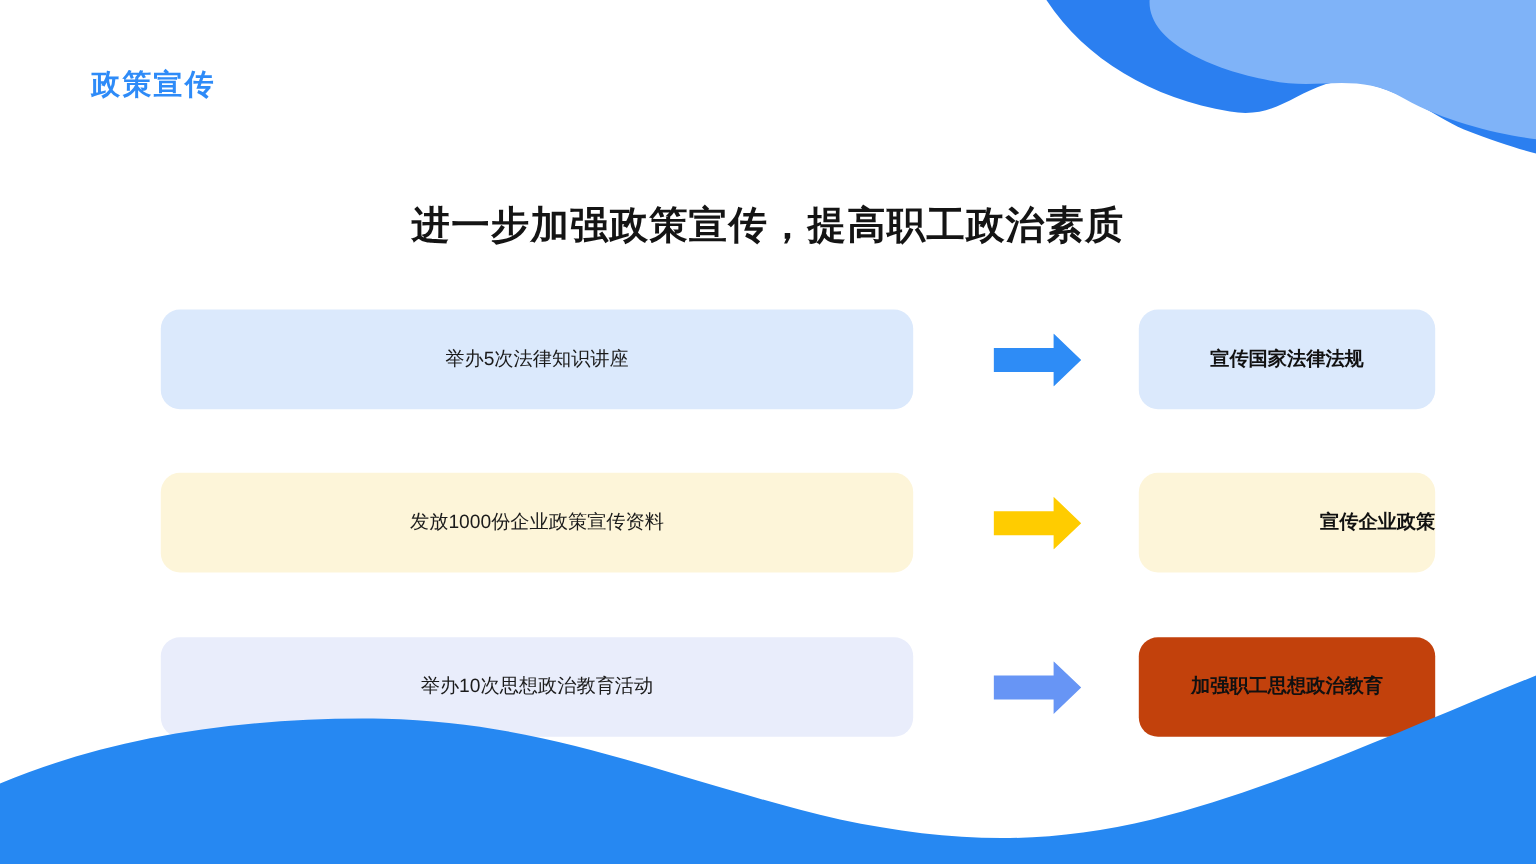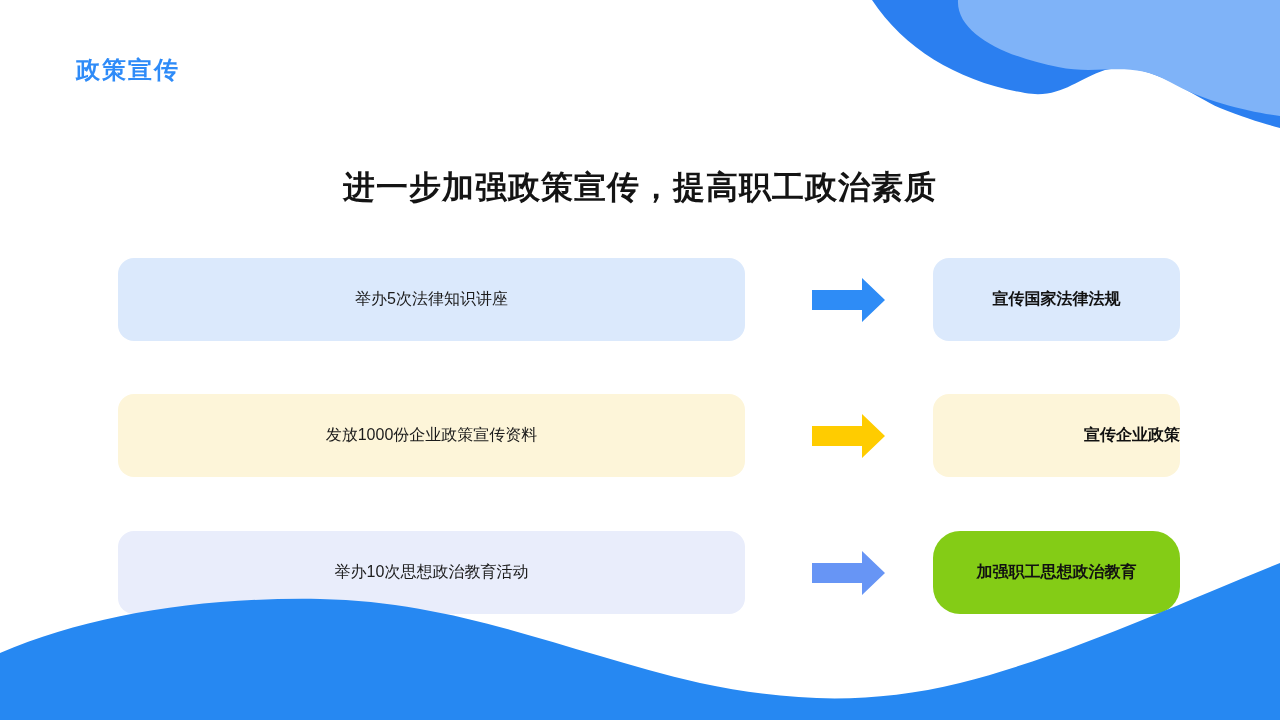--- a/index.html
+++ b/index.html
@@ -22,21 +22,21 @@
   .main-heading {
     position: absolute;
     left: 0; top: 166px;
     width: 1280px;
     text-align: center;
     font-size: 32px;
     font-weight: 800;
     color: #141414;
     letter-spacing: 1px;
   }
-  .flow-row { position: absolute; left: 0; width: 1047px; height: 83px; }
+  .flow-row { position: absolute; left: 16px; width: 1047px; height: 83px; }
   .row-0 { top: 258px; }
   .row-1 { top: 394px; }
   .row-2 { top: 531px; }
   .source-box {
     position: absolute;
     left: 118px; top: 0;
     width: 627px; height: 83px;
     border-radius: 16px;
     display: flex; align-items: center; justify-content: center;
     font-size: 16px;
@@ -127,21 +127,21 @@
 
 <div class="flow-row row-2">
   <div class="source-box" style="background: rgb(233, 237, 251);">
     <span>举办10次思想政治教育活动</span>
   </div>
   <div class="arrow-wrap">
     <svg viewBox="0 0 73 44" preserveAspectRatio="none">
       <polygon points="0,12 50,12 50,0 73,22 50,44 50,32 0,32" fill="#6795f5"></polygon>
     </svg>
   </div>
-  <div class="result-box" style="background: #84cc16; border-radius: 27px;">
+  <div class="result-box" style="background: #c2410c;">
     <span>加强职工思想政治教育</span>
   </div>
 </div>
 
 <div class="deco-bottom">
   <svg viewBox="0 0 1280 165" preserveAspectRatio="none">
     <path d="M 0 98
              C 90 60, 200 42, 320 44
              C 460 47, 560 95, 700 128
              C 790 147, 870 150, 960 128

